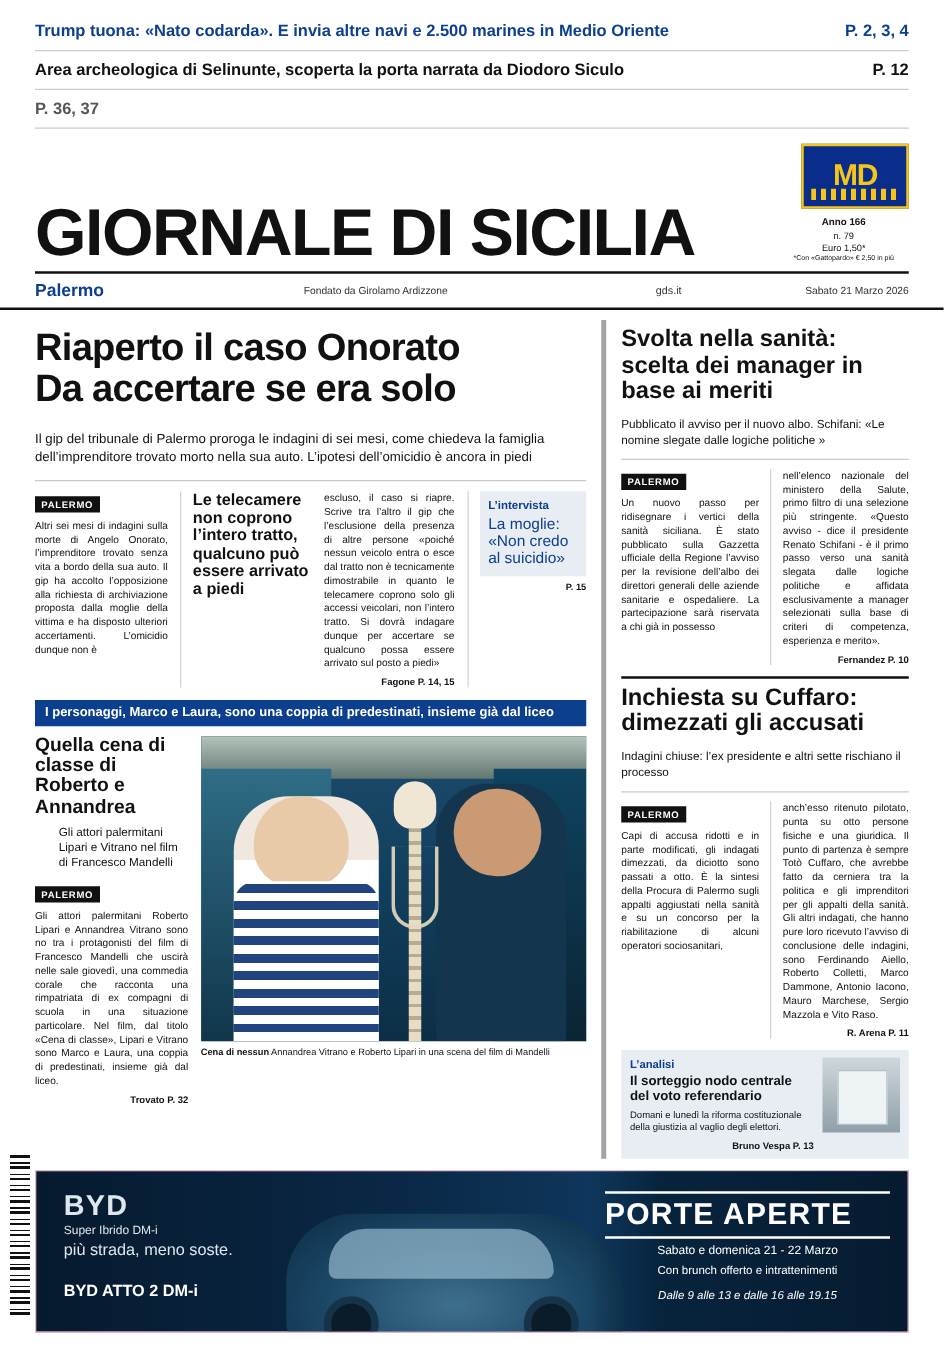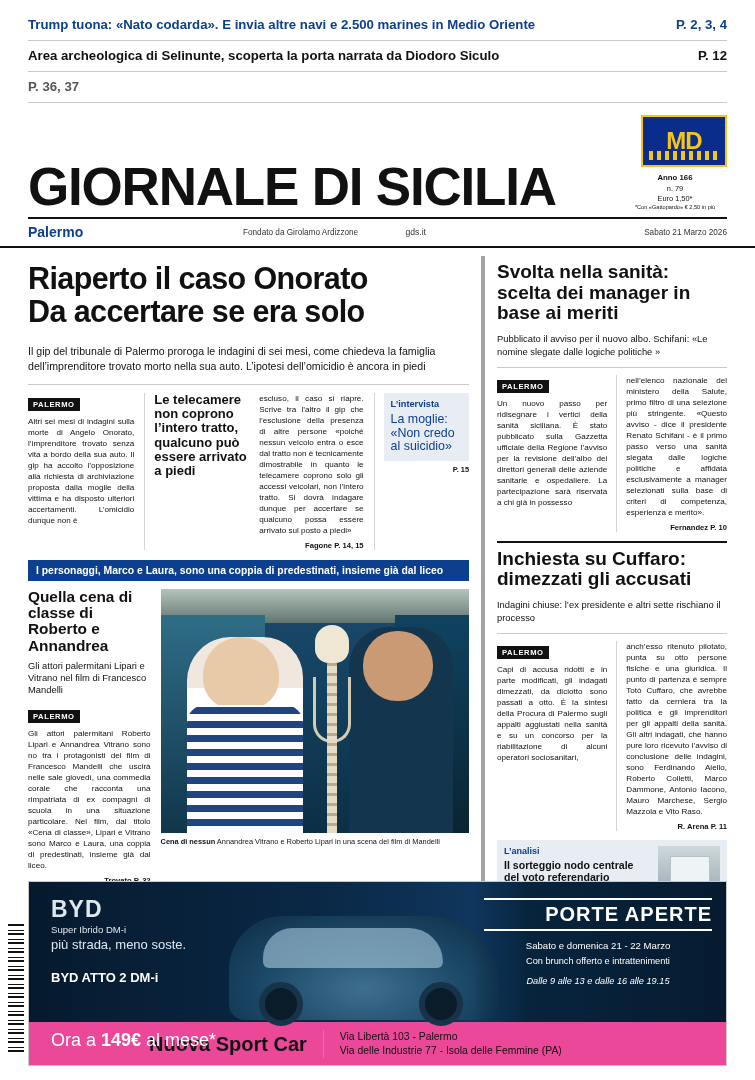--- a/index.html
+++ b/index.html
@@ -61,21 +61,21 @@
   .anno .anno-small { font-size:5.6px; }
 
   .mast-rule { margin:6px 28px 0 28px; border-top:2px solid #111; }
 
   .infoline {
     display:flex; align-items:center; padding:5px 28px 6px 28px;
     border-bottom:2px solid #111; margin:0 0 0 0;
   }
   .infoline .city { color:#0d3f8f; font-weight:bold; font-size:14px; width:24%; }
   .infoline .founded { font-size:8.2px; color:#333; width:30%; text-align:center; }
-  .infoline .site { font-size:8.6px; color:#333; width:20%; text-align:left; }
+  .infoline .site { font-size:8.6px; color:#333; width:20%; text-align:right; }
   .infoline .date { font-size:8.2px; color:#333; width:26%; text-align:right; }
 
   
   .body { display:flex; padding:0 28px; margin-top:8px; gap:0; }
   .col-left { width:453px; padding-right:12px; }
   .col-right { width:246px; padding-left:12px; border-left:4px solid #a3a3a3; }
 
   .headline-main {
     font-size:30.5px; font-weight:bold; line-height:1.07; letter-spacing:-0.6px;
     margin:6px 0 0 0;
@@ -170,21 +170,21 @@
     position:absolute; left:2px; top:58px; width:38px; height:66px;
     border:3px solid #e3d8bf; border-top:none; border-radius:0 0 19px 19px;
     opacity:.92;
   }
   .caption { font-size:7.4px; line-height:1.3; margin-top:4px; }
   .caption b { font-weight:bold; }
 
   .sec-left .sl-head {
     font-size:15.4px; font-weight:bold; line-height:1.06; margin-bottom:6px;
   }
-  .sec-left .sl-deck { font-size:9.4px; line-height:1.3; margin-bottom:8px; }
+  .sec-left .sl-deck { font-size:9.4px; line-height:1.3; margin-bottom:8px;margin-left:19px; }
 
   
   .r-head {
     font-size:19px; font-weight:bold; line-height:1.07; margin:6px 0 0 0;
   }
   .r-deck { font-size:9.4px; line-height:1.35; margin-top:10px; padding-bottom:8px;
     border-bottom:1px solid #c9c9c9; }
   .r-cols { display:flex; gap:9px; margin-top:7px; }
   .r-c { width:50%; }
   .r-c.second-c { border-left:1px solid #d4d4d4; padding-left:9px; }
@@ -199,21 +199,21 @@
     width:62px; height:60px; background:linear-gradient(180deg,#cfd8dc,#8fa0a8);
     position:relative; flex:none;
   }
   .ab-photo:after{
     content:""; position:absolute; left:12px; top:10px; width:38px; height:42px;
     background:#eef3f5; border:1px solid #b6c2c8;
   }
 
   
   .ad {
-    position:absolute; left:28px; right:28px; bottom:14px; height:185px;
+    position:absolute; left:28px; right:28px; bottom:14px; height:130px;
     border:1px solid #c9c9c9; background:#ec4899; overflow:hidden;
   }
   .ad-top {
     height:140px; position:relative;
     background:linear-gradient(90deg,#061a2e 0%,#0a2846 42%,#103a63 70%,#0b2d4c 100%);
   }
   .ad-logo { position:absolute; left:22px; top:14px; color:#dfe7ee; font-weight:bold;
     font-size:23px; letter-spacing:1px; }
   .ad-l2 { position:absolute; left:22px; top:42px; color:#dfe7ee; font-size:9.6px; }
   .ad-l3 { position:absolute; left:22px; top:55px; color:#dfe7ee; font-size:13px; }
@@ -232,22 +232,22 @@
   .ad-car .w1, .ad-car .w2 {
     position:absolute; bottom:-6px; width:44px; height:44px; border-radius:50%;
     background:#0a1c2a; border:6px solid #16334a;
   }
   .ad-car .w1 { left:30px; }
   .ad-car .w2 { right:36px; }
   .ad-right {
     position:absolute; right:0; top:0; width:255px; height:140px;
     background:linear-gradient(90deg,rgba(6,26,46,0) 0%, #07243d 22%, #061b30 100%);
   }
-  .ad-pa { position:absolute; right:14px; top:16px; width:228px; text-align:right;
-    color:#fff; font-weight:bold; font-size:20px; letter-spacing:1px;
+  .ad-pa { position:absolute; right:14px; top:16px; width:228px; text-align:left;
+    color:#fff; font-weight:bold; font-size:24px; letter-spacing:1px;
     border-top:2px solid #fff; border-bottom:2px solid #fff; padding:3px 0; }
   .ad-r2 { position:absolute; right:14px; top:58px; width:228px; text-align:center;
     color:#fff; font-size:9.6px; }
   .ad-r3 { position:absolute; right:14px; top:74px; width:228px; text-align:center;
     color:#fff; font-size:9.2px; }
   .ad-r4 { position:absolute; right:14px; top:94px; width:228px; text-align:center;
     color:#fff; font-size:9.2px; font-style:italic; }
   .ad-bottom { height:44px; display:flex; align-items:center; }
   .ad-b1 { font-weight:bold; font-size:20px; padding-left:120px; }
   .ad-bdiv { width:1px; height:28px; background:#999; margin:0 16px; }

